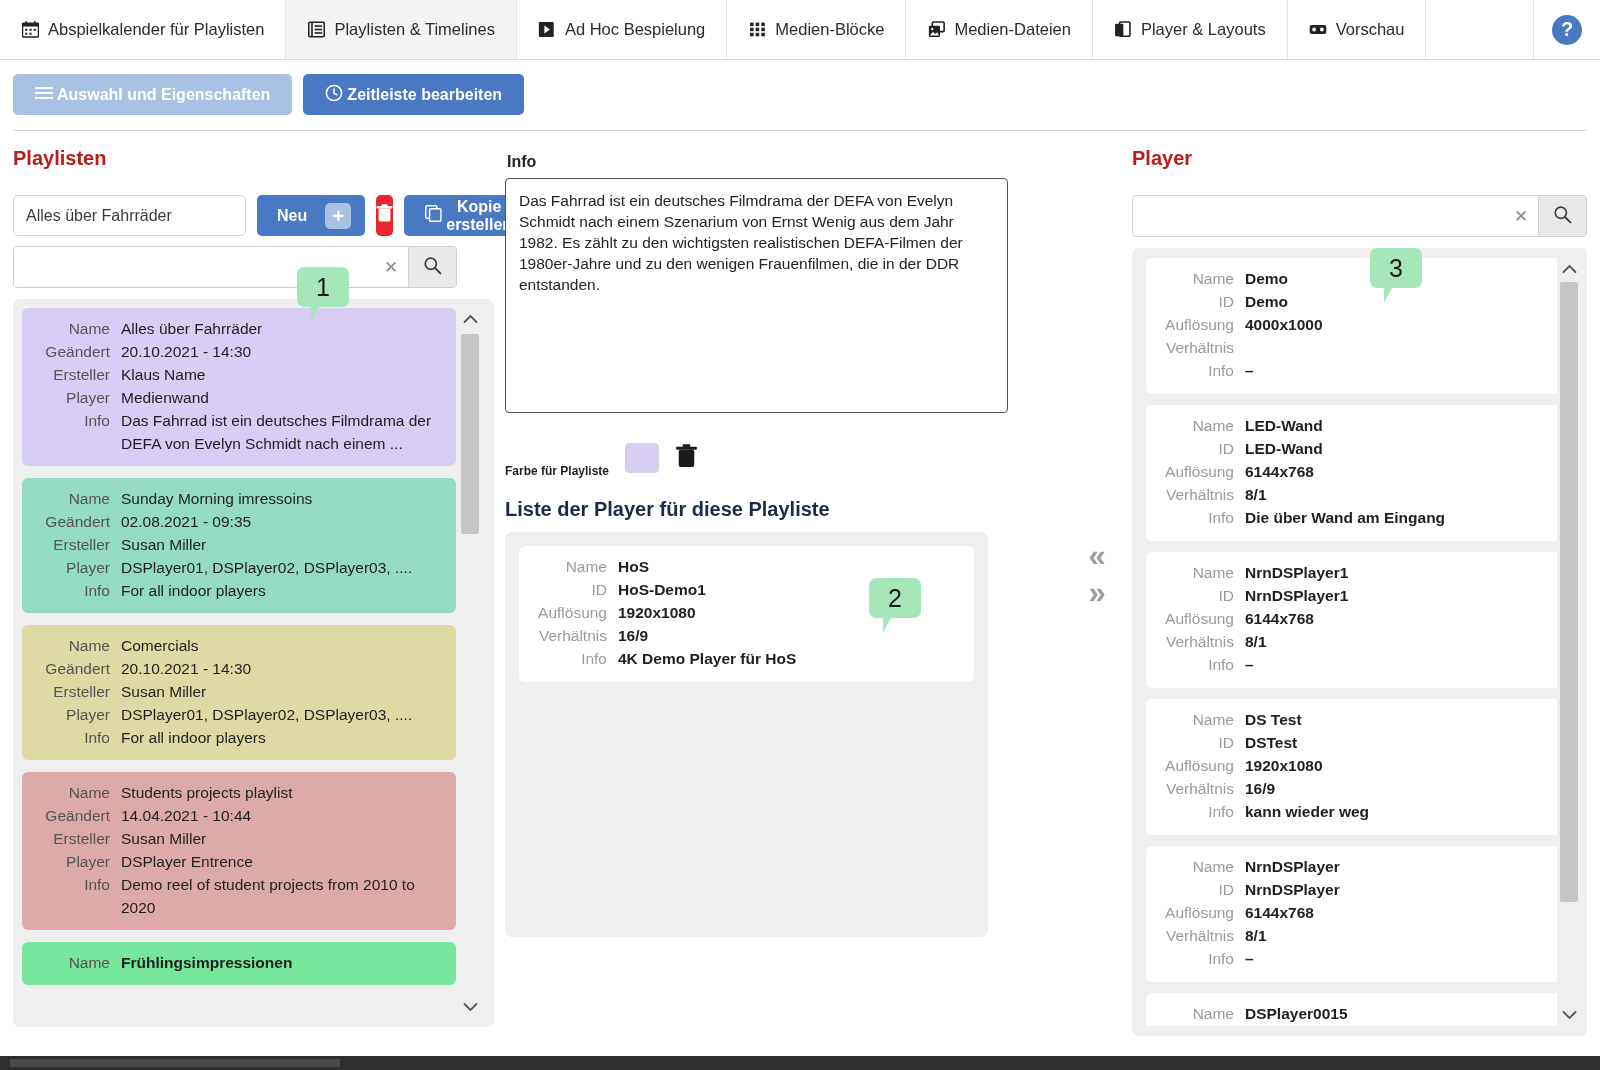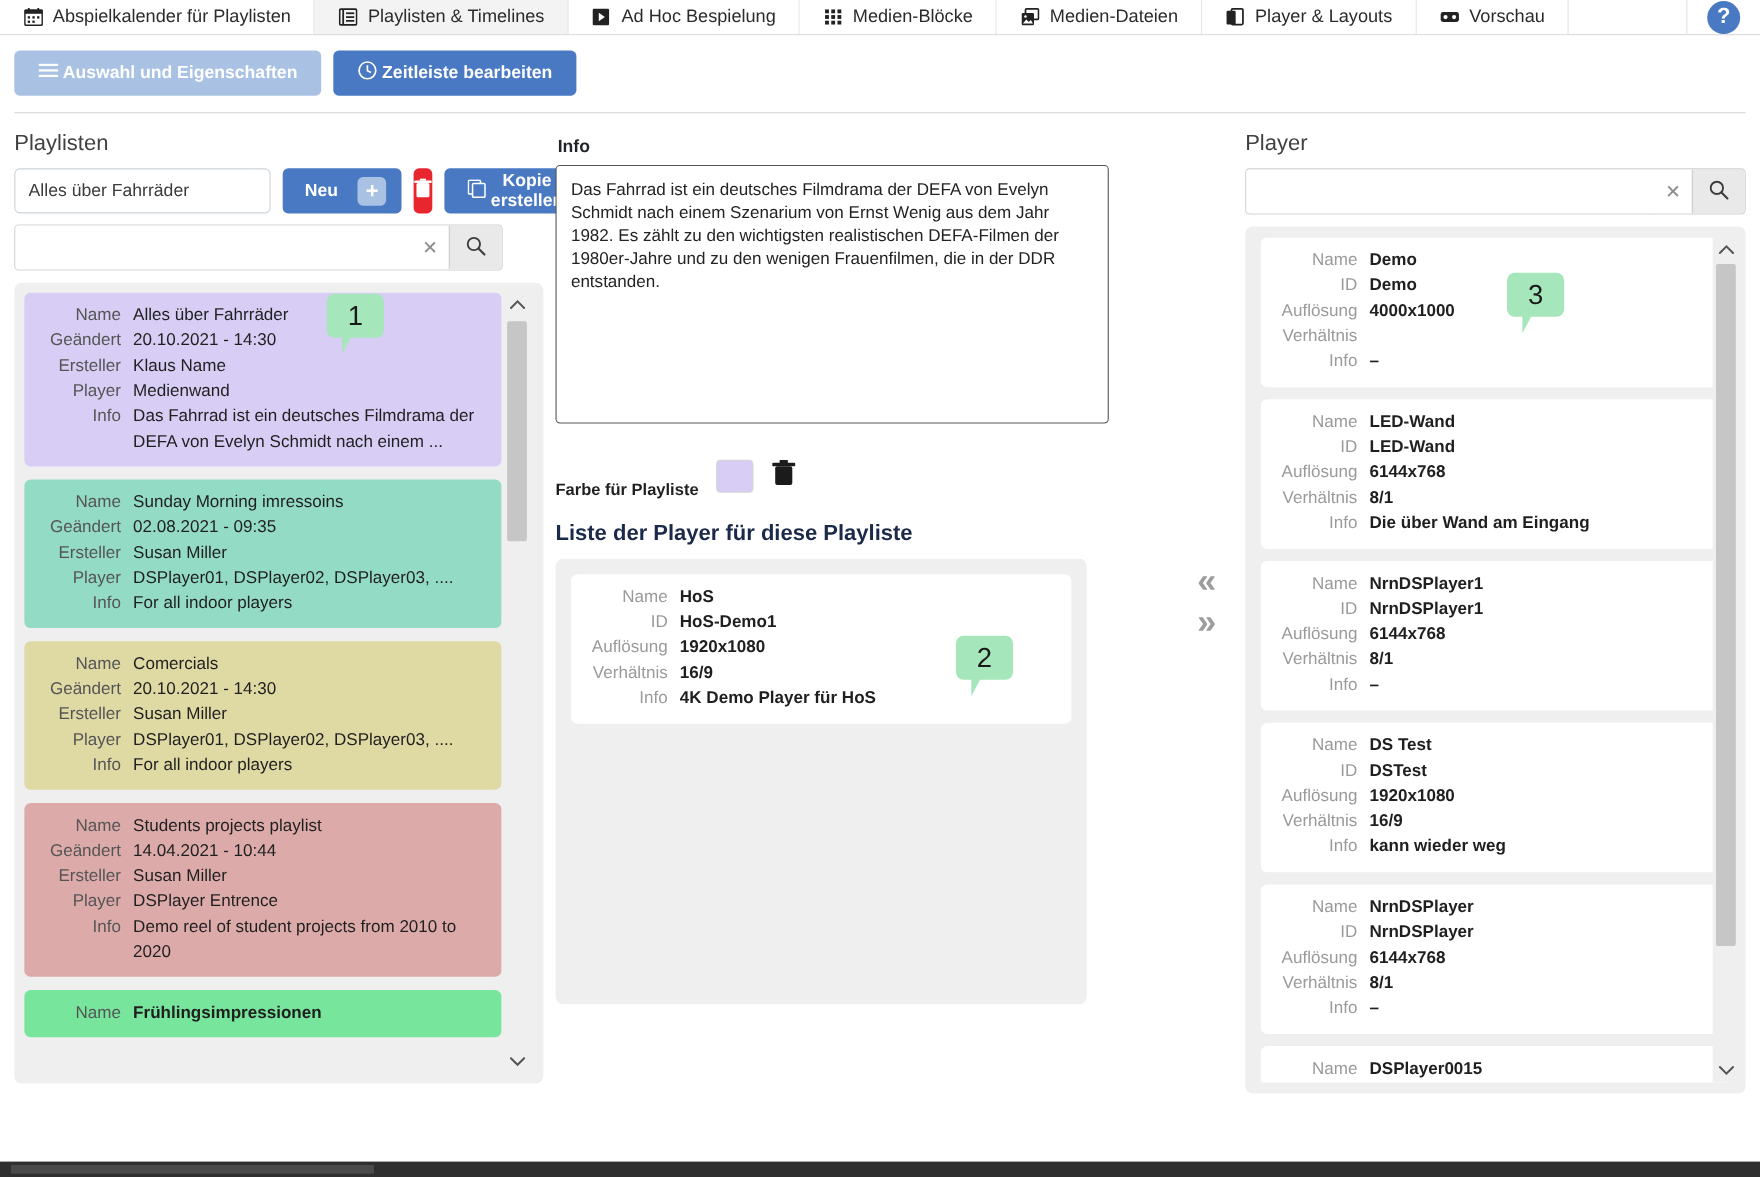--- a/index.html
+++ b/index.html
@@ -8,21 +8,21 @@
     width:1600px; height:1070px;
     background:#ffffff;
     font-family:"Liberation Sans", sans-serif;
     font-size:15px;
     color:#212529;
     overflow:hidden;
     position:relative;
   }
 
   
-  .tabbar { display:flex; align-items:stretch; height:32px;
+  .tabbar { display:flex; align-items:stretch; height:60px;
             border-bottom:1px solid #dadada; background:#ffffff; position:relative;justify-content:flex-end; }
   .tab { display:flex; align-items:center; gap:9px; padding:0 21px;
          border-right:1px solid #e2e2e2; font-size:16.5px; color:#2b2b2b;
          white-space:nowrap; cursor:pointer; background:#fff; }
   .tab:first-child { border-left:0; }
   .tab.active { background:#f3f3f3; }
   .tab .ic { display:inline-flex; align-items:center; justify-content:center;
              width:18px; height:18px; flex:none; }
   .tabspacer { flex:1; border-right:1px solid #e2e2e2; }
   .helpwrap { display:flex; align-items:center; padding:0 18px; }
@@ -42,22 +42,22 @@
   .ruleline { margin:15px 13px 0 13px; border-bottom:1px solid #d6d6d6; }
 
   
   .cols { display:flex; padding:0 13px; gap:0; height:885px; }
   .col-left { width:481px; flex:none; }
   .col-mid  { width:568px; flex:none; padding-left:11px; }
   .col-arrows { width:70px; flex:none; display:flex; flex-direction:column;
                 align-items:center; justify-content:center; gap:6px; }
   .col-right { flex:1; }
 
-  h2.section { font-size:20px; font-weight:normal; color:#404040;
-               margin:16px 0 11px 0; }
+  h2.section { font-size:20px; font-weight:bold; color:#b91c1c;
+               margin:16px 0 25px 0; }
 
   
   .namerow { display:flex; gap:11px; align-items:stretch; }
   .nameinput { width:294px; height:41px; border:1px solid #ced4da; border-radius:5px;
                padding:0 12px; font-size:16px; color:#3b3b3b;
                font-family:"Liberation Sans", sans-serif; background:#fff; }
   .btn-neu { background:#4a79c4; height:41px; padding:0 14px 0 20px; gap:18px; }
   .plusbox { width:26px; height:26px; border-radius:5px; background:#a9c2e4;
              color:#fff; display:flex; align-items:center; justify-content:center;
              font-size:20px; line-height:1; }
@@ -99,21 +99,21 @@
   .vtrack { flex:1; width:18px; position:relative; }
   .vthumb { position:absolute; left:0; width:18px; background:#c6c6c6; border-radius:2px; cursor:pointer; }
 
   
   .lbl { font-size:16px; color:#212529; font-weight:normal; margin:0 0 7px 2px; }
   .infobox { width:503px; height:235px; border:1px solid #555; border-radius:4px;
              background:#fff; padding:11px 13px; font-size:15.5px; line-height:21px;
              color:#232323; overflow:hidden; resize:none;
              font-family:"Liberation Sans", sans-serif; }
   .colorrow { display:flex; align-items:center; gap:16px; margin-top:22px; }
-  .colorrow .clabel { font-size:15px; font-weight:bold; color:#1f1f1f;margin-top:26px; }
+  .colorrow .clabel { font-size:12px; font-weight:bold; color:#1f1f1f;margin-top:26px; }
   .swatch { width:34px; height:30px; border-radius:4px; border:1px solid #d5d5d5; cursor:pointer; }
   .trashglyph { cursor:pointer; }
   h3.sub { font-size:20px; font-weight:bold; color:#1b2a4a; margin:20px 0 11px 0; }
   .listbox.pp { width:483px; height:405px; padding:14px; }
   .ppcard { background:#fff; border-radius:6px; padding:9px 13px 12px 13px; }
   .ppcard .kv .k { color:#9a9a9a; }
   .ppcard .kv .v { font-weight:bold; }
 
   
   .arrow { font-size:31px; color:#9d9d9d; line-height:1; cursor:pointer;

